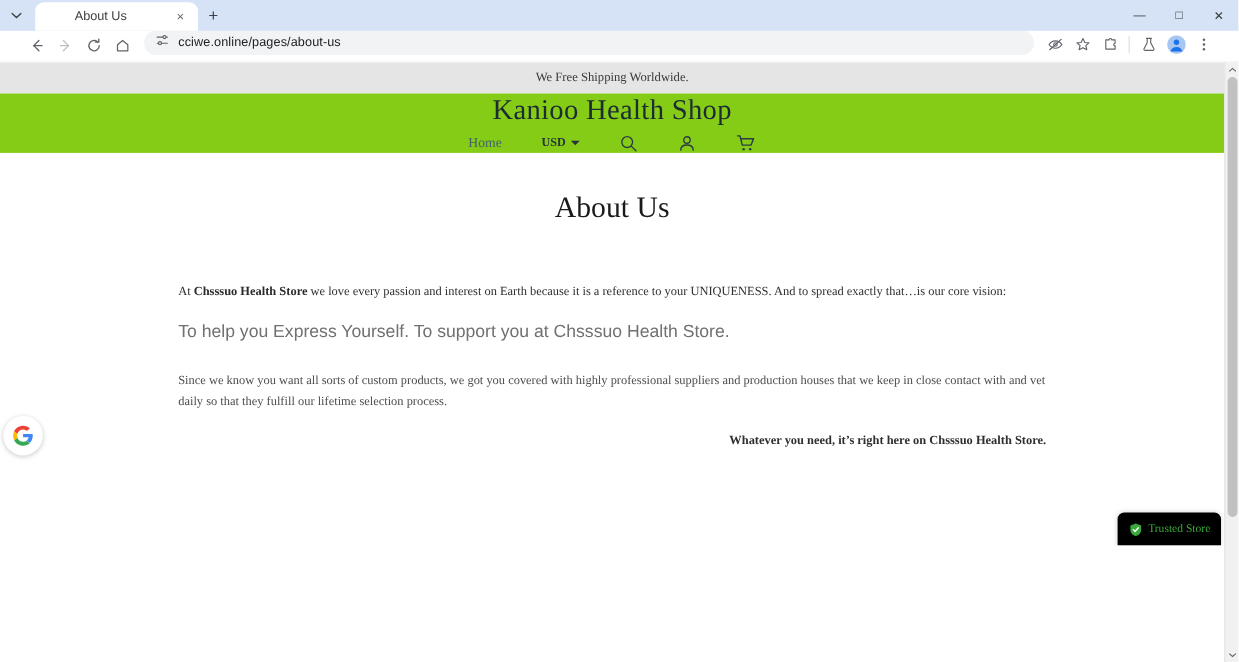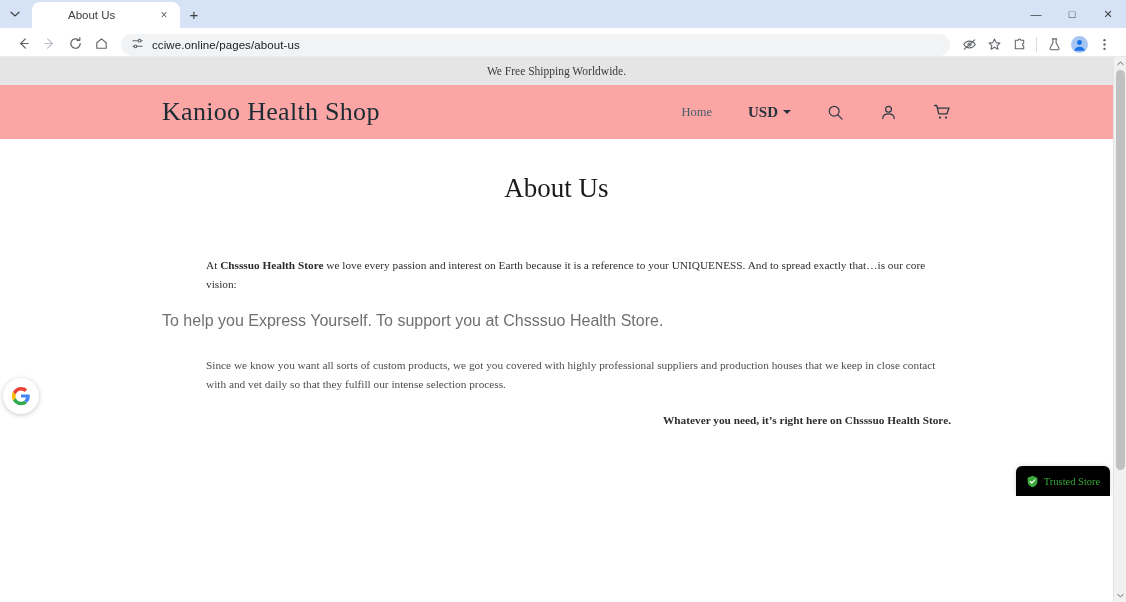--- a/index.html
+++ b/index.html
@@ -37,21 +37,21 @@
 
   .winctl {
     position:absolute; right:0; top:0; height:28px; display:flex; align-items:center;
   }
   .winctl span {
     width:36px; height:28px; display:flex; align-items:center; justify-content:center;
     color:#3c4043; font-size:11px;
   }
 
   .toolbar {
-    height:29px; background:#ffffff; display:flex; align-items:flex-end; padding:0 10px;
+    height:29px; background:#ffffff; display:flex; align-items:flex-start; padding:0 20px;
     border-bottom:1px solid #e8eaed;
   }
   .nav-ico {
     width:26px; height:26px; display:flex; align-items:center; justify-content:center;
     color:#5f6368;
   }
   .nav-ico.disabled { color:#bdc1c6; }
   .omnibox {
     flex:1; height:22px; background:#f1f3f4; border-radius:11px; margin:0 7px;
     display:flex; align-items:center; padding:0 10px; gap:8px;
@@ -73,48 +73,48 @@
 
   .announce {
     background:#e5e5e5; height:28px; display:flex; align-items:center;
     justify-content:center;
   }
   .announce-txt {
     font-family:"Liberation Serif", serif; font-size:11.5px; color:#3a3a3a;
   }
 
   .site-header {
-    background:#fca5a5; height:54px; display:flex; align-items:center;
-    padding:0 162px 0 162px; justify-content:space-between;
+    background:#84cc16; height:54px; display:flex; align-items:center;
+    padding:0 162px 0 162px; justify-content:space-between;flex-direction:column;
   }
   .logo {
     font-family:"Liberation Serif", serif; font-size:26px; color:#1d2b33;
     letter-spacing:.3px;
   }
   .nav { display:flex; align-items:center; gap:36px; }
   .nav-link {
     font-family:"Liberation Serif", serif; font-size:12.5px; color:#46606c;
   }
   .currency {
-    font-family:"Liberation Serif", serif; font-size:15px; color:#26333a;
+    font-family:"Liberation Serif", serif; font-size:11px; color:#26333a;
     display:flex; align-items:center; gap:5px; font-weight:bold;
   }
   .caret { width:0;height:0;border-left:4px solid transparent;border-right:4px solid transparent;border-top:4px solid #26333a; }
   .hicon { color:#2b3b44; display:flex; align-items:center; }
 
   .main { padding:0 162px; }
   .page-title {
     font-family:"Liberation Serif", serif; font-size:27px; color:#1a1a1a;
     text-align:center; margin-top:34px; font-weight:normal;
   }
 
   .body-copy { margin-top:52px; }
   .p-serif {
     font-family:"Liberation Serif", serif; font-size:11.3px; line-height:19px;
-    color:#4d4d4d; margin-bottom:17px;margin-left:44px;
+    color:#4d4d4d; margin-bottom:17px;
   }
   .p-dark { color:#2f2f2f; }
   .p-sans {
     font-family:"Liberation Sans", sans-serif; font-size:16px; line-height:19px;
     color:#707070; margin-bottom:19px;
   }
   .p-sans b, .p-dark b { color:#2b2b2b; }
   .p-gap { margin-bottom:26px; }
   .strong-line {
     font-family:"Liberation Serif", serif; font-size:11.3px; color:#2f2f2f;
@@ -290,21 +290,21 @@
       </div>
 
       <div class="main">
         <h1 class="page-title">About Us</h1>
 
         <div class="body-copy">
           <p class="p-serif p-dark"><span>At </span><b>Chsssuo Health Store</b><span> we love every passion and interest on Earth because it is a reference to your UNIQUENESS. And to spread exactly that…is our core vision:</span></p>
 
           <p class="p-sans p-gap">To help you Express Yourself. To support you at Chsssuo Health Store.</p>
 
-          <p class="p-serif">Since we know you want all sorts of custom products, we got you covered with highly professional suppliers and production houses that we keep in close contact with and vet daily so that they fulfill our intense selection process.</p>
+          <p class="p-serif">Since we know you want all sorts of custom products, we got you covered with highly professional suppliers and production houses that we keep in close contact with and vet daily so that they fulfill our lifetime selection process.</p>
 
 
 
 
           <p class="p-serif strong-line"><span>Whatever you need, it’s right here on </span><b>Chsssuo Health Store</b><span>.</span></p>
         </div>
       </div>
 
     </div>
 

